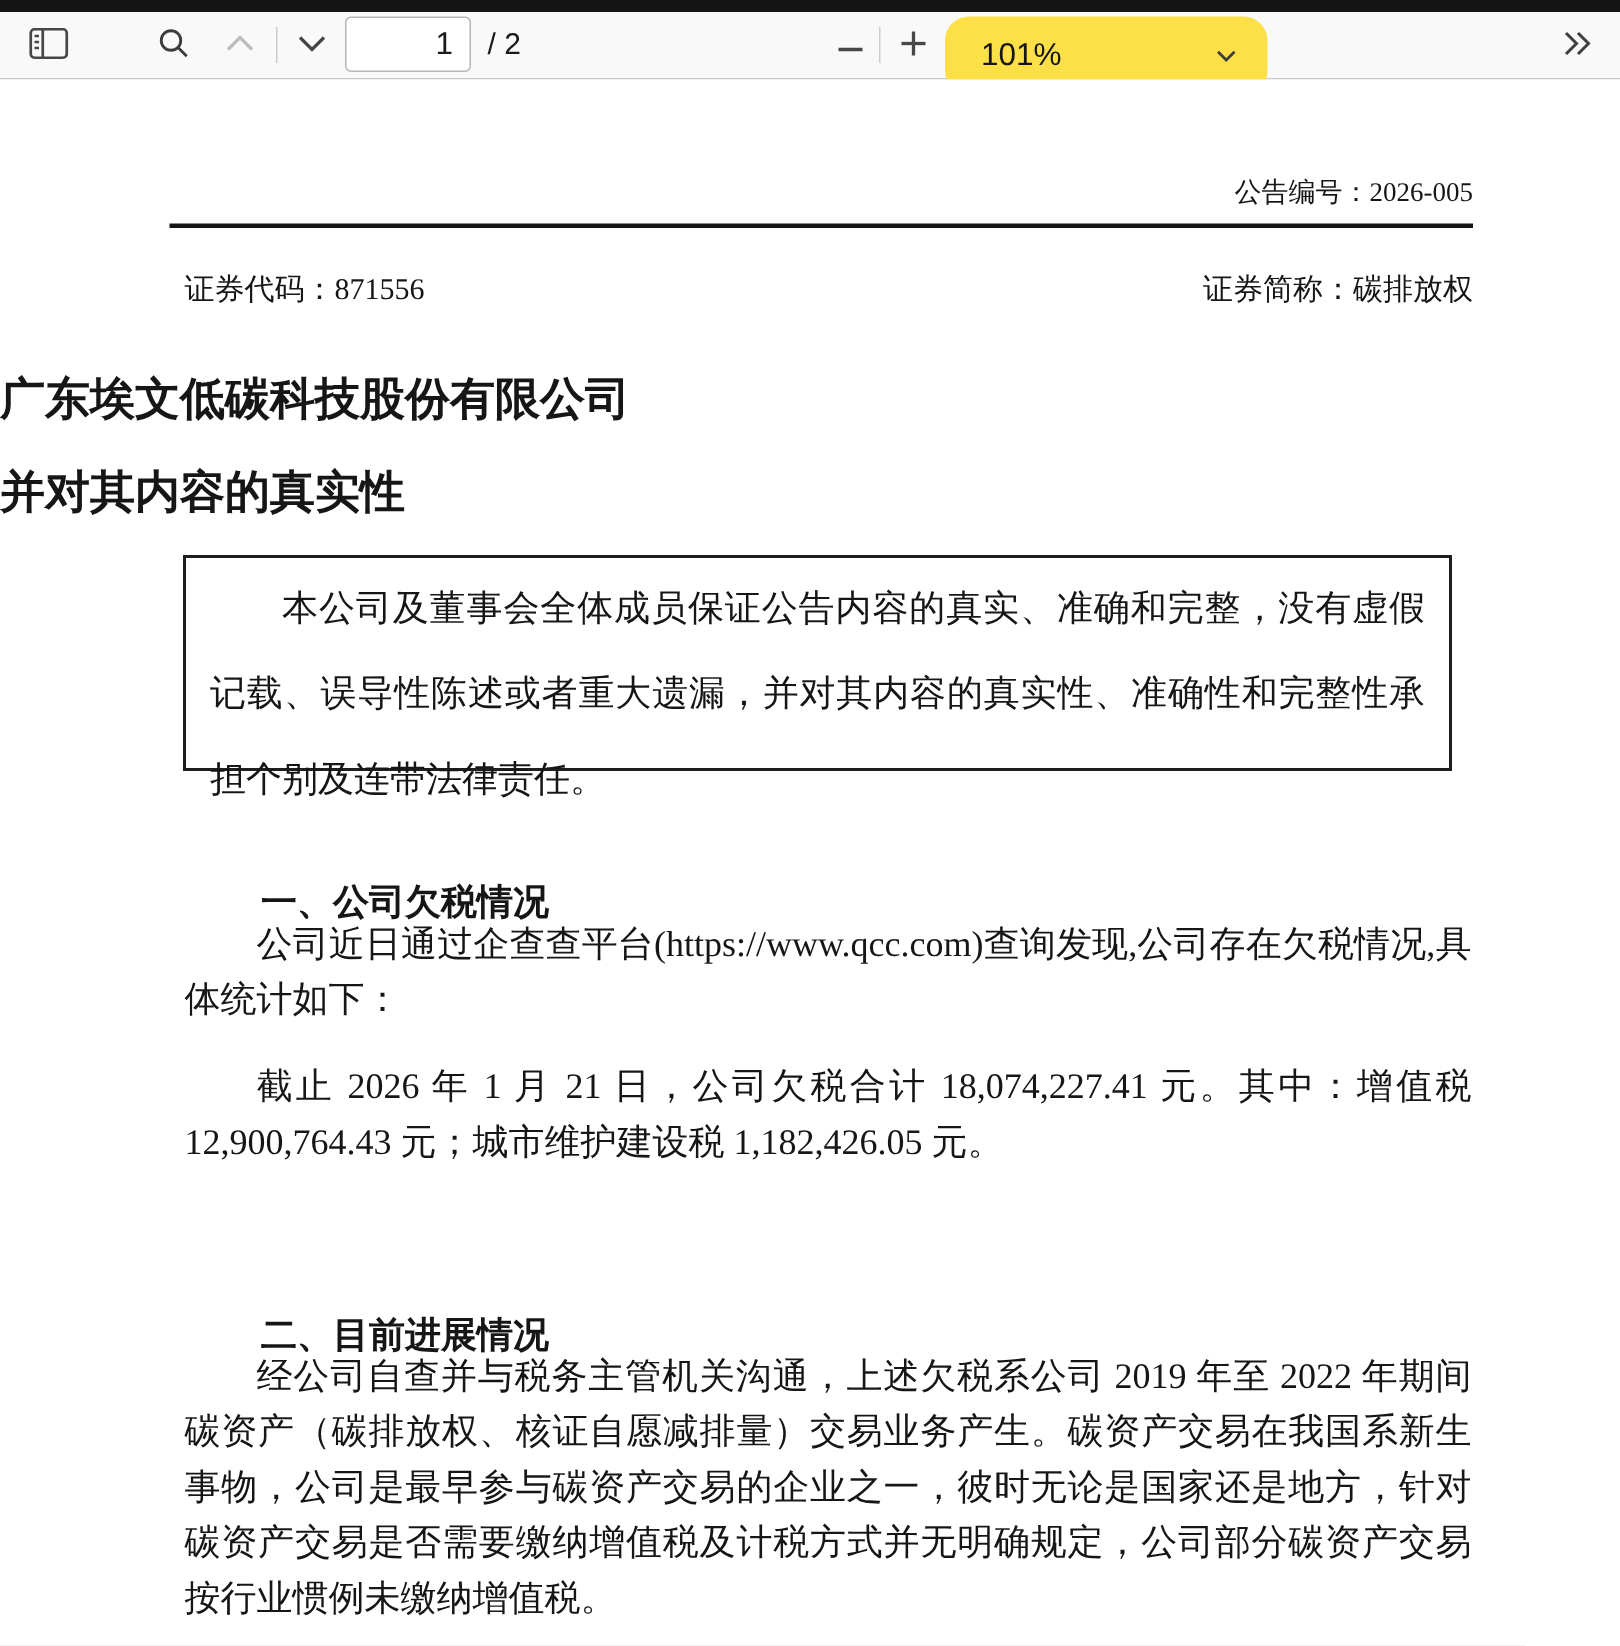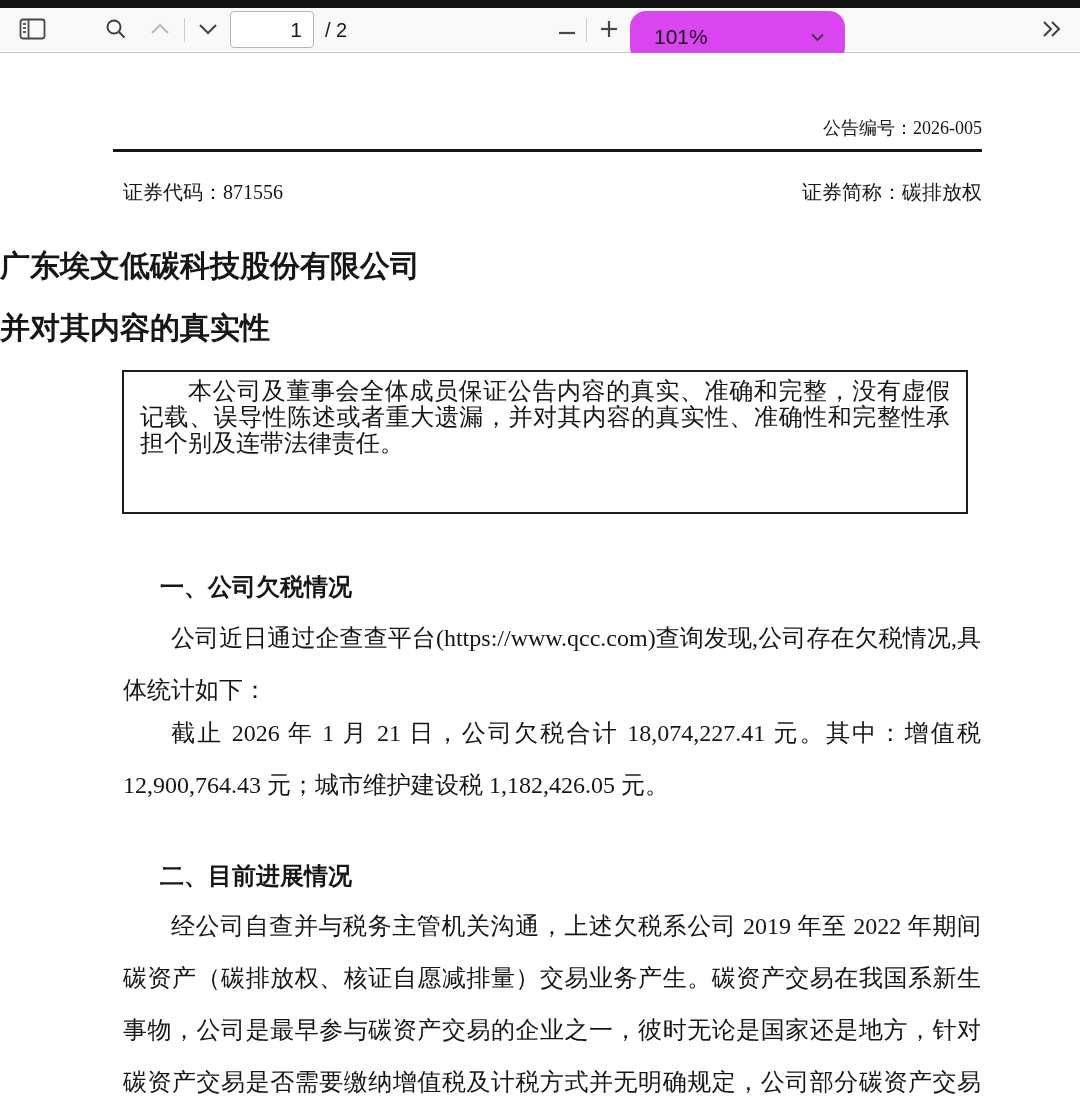--- a/index.html
+++ b/index.html
@@ -12,40 +12,40 @@
            border-bottom:1px solid #c9c9c9;box-sizing:border-box;}
   .tb-item{position:absolute;top:0;height:44px;display:flex;align-items:center;justify-content:center;
            background:none;border:none;padding:0;cursor:pointer;}
   .tb-divider{position:absolute;top:10px;width:1px;height:24px;background:#cdcdcd;}
   .page-input{position:absolute;left:230px;top:3px;width:84px;height:37px;box-sizing:border-box;
               border:1px solid #b5b5b5;border-radius:4px;background:#ffffff;
               font-family:"Liberation Sans","DejaVu Sans",sans-serif;
               font-size:21px;color:#1a1a1a;text-align:right;padding:0 11px 0 4px;}
   .page-total{position:absolute;left:325px;top:0;height:44px;display:flex;align-items:center;
               font-size:20px;color:#1a1a1a;}
-  .zoom-select{position:absolute;left:630px;top:3px;width:215px;height:52px;background:#d946ef;
+  .zoom-select{position:absolute;left:630px;top:3px;width:215px;height:52px;background:#fde047;
                border:none;border-radius:16px;display:flex;align-items:center;cursor:pointer;
                font-family:"Liberation Sans","DejaVu Sans",sans-serif;}
   .zoom-select .zlabel{font-size:21px;color:#161616;margin-left:18px;flex:1;text-align:left;}
   .zoom-select svg{margin-right:14px;}
   
   .doc{position:absolute;left:0;top:53px;width:1080px;height:1044px;background:#ffffff;
        font-family:"Liberation Serif","DejaVu Serif",serif;color:#161616;}
   .announce-no{position:absolute;right:98px;top:63px;font-size:18px;}
   .rule{position:absolute;left:113px;top:96px;width:869px;height:3px;background:#151515;}
   .sec-row{position:absolute;left:123px;top:126px;width:859px;display:flex;
            justify-content:space-between;font-size:20px;}
   .doc-title{position:absolute;left:0;width:1080px;text-align:left;font-size:30px;font-weight:bold;}
   .t1{top:193px;} .t2{top:255px;}
   .disclaimer-box{position:absolute;left:122px;top:317px;width:846px;height:144px;box-sizing:border-box;
                   border:2px solid #1e1e1e;padding:6px 16px 0 16px;}
-  .disclaimer-box p{margin:0;font-size:24px;line-height:26px;text-align:justify;text-indent:2em;}
-  .sec-heading{position:absolute;left:156px;font-weight:bold;font-size:24px;margin:4px;}
+  .disclaimer-box p{margin:0;font-size:24px;line-height:57px;text-align:justify;text-indent:2em;}
+  .sec-heading{position:absolute;left:156px;font-weight:bold;font-size:24px;margin:18px;}
   .h1{top:514px;} .h2{top:803px;}
-  .para{position:absolute;left:123px;width:858px;margin:0;font-size:24px;line-height:52px;
+  .para{position:absolute;left:123px;width:858px;margin:0;font-size:24px;line-height:37px;
         text-align:justify;text-indent:2em;}
   .p1a{top:559px;} .p1b{top:654px;} .p2a{top:847px;}
 </style>
 </head>
 <body>
 
 <div class="screen">
 
   <div class="top-strip"></div>
 

